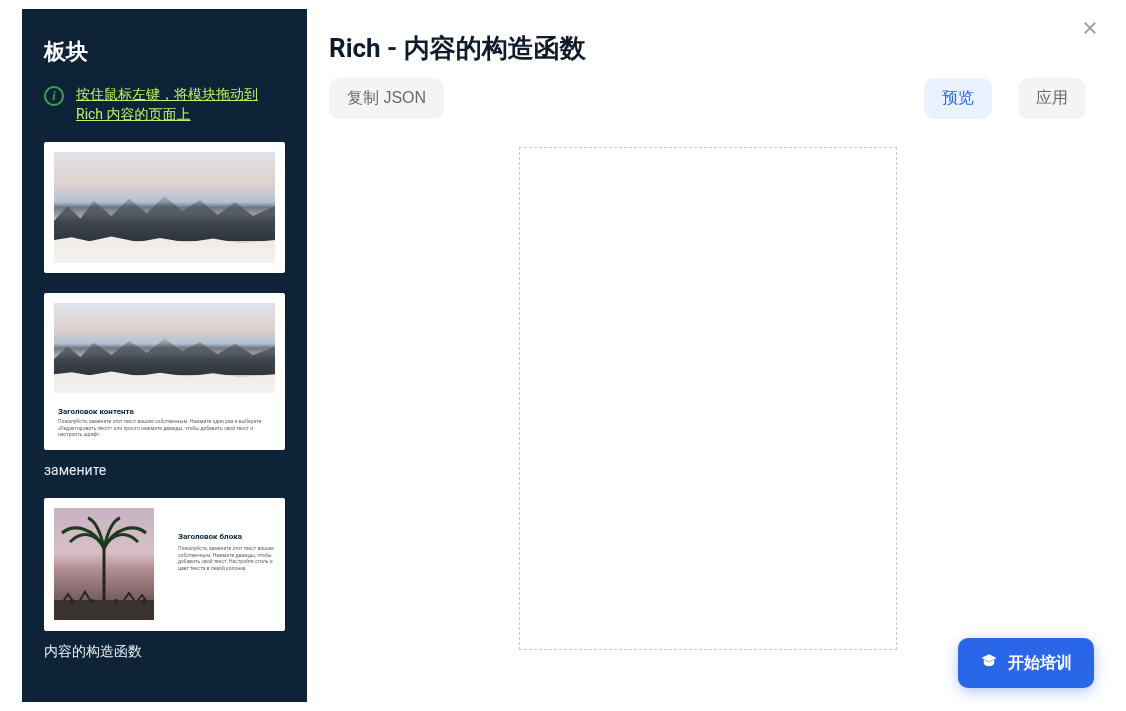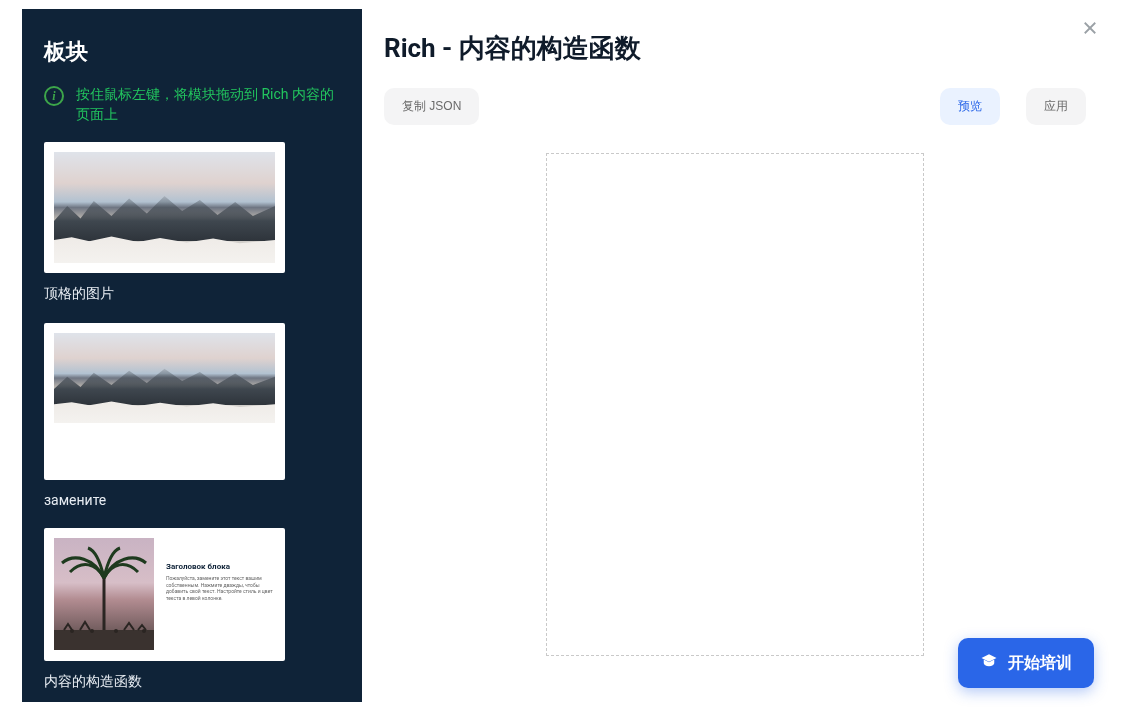--- a/index.html
+++ b/index.html
@@ -15,21 +15,21 @@
       position: absolute;
       left: 22px;
       top: 9px;
       width: 1086px;
       height: 693px;
       display: flex;
       background: #fff;
       border-radius: 4px;
     }
     .sidebar {
-      width: 340px;
+      width: 285px;
       background: #0f2338;
       color: #fff;
       padding: 28px 22px 32px 22px;
       overflow-y: auto;
     }
     .sidebar::-webkit-scrollbar { width: 0; }
     .sidebar-title {
       font-size: 22px;
       font-weight: 700;
       margin-bottom: 18px;
@@ -53,21 +53,22 @@
       color: #3da64a;
       font-family: Georgia, serif;
       font-style: italic;
       font-weight: 700;
       font-size: 12px;
       line-height: 1;
     }
     .info-text {
       font-size: 14px;
       line-height: 1.4;
-      color: #22c55e;
+      color: #bef264;
+      text-decoration: underline;
     }
     .tpl-item { margin-bottom: 20px; }
     .tpl-thumb {
       width: 241px;
       height: 131px;
       background: #fff;
       border-radius: 2px;
       overflow: hidden;
       position: relative;
       cursor: grab;
@@ -115,21 +116,21 @@
       font-size: 8px;
       font-weight: 700;
       color: #0f2338;
     }
     .thumb2-body {
       font-size: 5px;
       color: #666;
       line-height:1.3;
       margin-top:2px;
     }
-    .thumb3-layout { display:flex; gap:12px; height:100%; }
+    .thumb3-layout { display:flex; gap:24px; height:100%; }
     .palm-box {
       width: 100px;
       height: 112px;
       background: linear-gradient(180deg,#c9b3c3 0%, #d7bec7 40%, #b28c91 55%, #4a3f3e 100%);
       position:relative;
       overflow:hidden;
       flex-shrink:0;
     }
     .palm-box svg { position:absolute; top:0; left:0; width:100%; height:100%; }
     .thumb3-text { padding-top:24px; }
@@ -148,33 +149,33 @@
     
     .main {
       flex:1;
       position: relative;
       padding: 22px 22px 22px 22px;
     }
     .main-title {
       font-size: 26px;
       font-weight: 700;
       color: #0f1b2a;
-      margin-bottom: 22px;
+      margin-bottom: 12px;
     }
     .toolbar {
       display:flex;
       justify-content: space-between;
       align-items: center;
       margin-bottom: 28px;
     }
     .toolbar-right { display:flex; gap:26px;margin-left:48px; }
     .btn-pill {
       background:#f4f4f5;
       color:#6a6a6a;
-      font-size:12px;
+      font-size:16px;
       padding:10px 18px;
       border:none;
       border-radius:10px;
       cursor:pointer;
       font-weight:500;
     }
     .btn-pill.preview {
       background:#eaf2ff;
       color:#2a66e8;
     }
@@ -237,26 +238,29 @@
 
     <div class="info-row">
       <span class="info-icon">i</span>
       <div class="info-text">按住鼠标左键，将模块拖动到 Rich 内容的页面上</div>
     </div>
 
     <div class="tpl-item">
       <div class="tpl-thumb">
         <div class="mountain"></div>
       </div>
-      <div class="tpl-caption">顶格的图片</div>
     </div>
 
     <div class="tpl-item">
       <div class="tpl-thumb medium">
         <div class="mountain" style="height:90px"></div>
+        <div class="thumb2-text">
+          <div class="thumb2-title">Заголовок контента</div>
+          <div class="thumb2-body">Пожалуйста, замените этот текст вашим собственным. Нажмите один раз и выберите «Редактировать текст» или просто нажмите дважды, чтобы добавить свой текст и настроить шрифт.</div>
+        </div>
       </div>
       <div class="tpl-caption">замените</div>
     </div>
 
     <div class="tpl-item">
       <div class="tpl-thumb small">
         <div class="thumb3-layout">
           <div class="palm-box">
             <svg viewBox="0 0 100 112">
               <path d="M50 95 L50 40" stroke="#2a2522" stroke-width="3" fill="none"></path>

